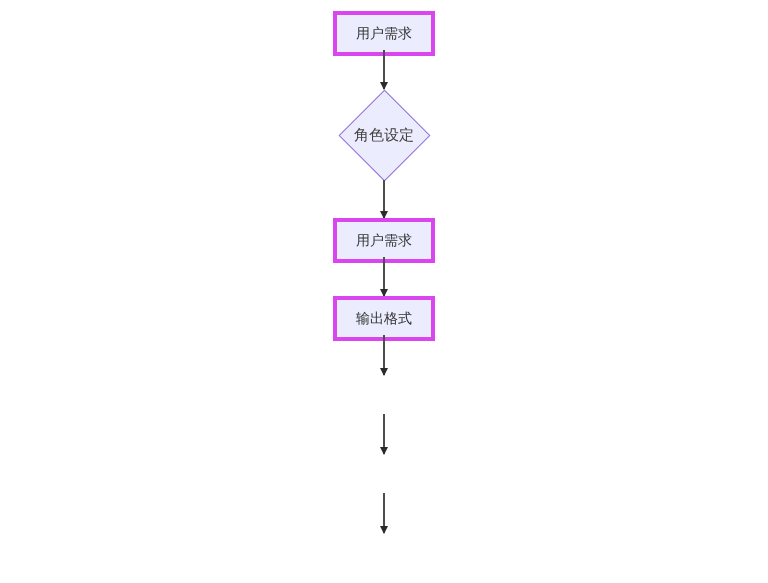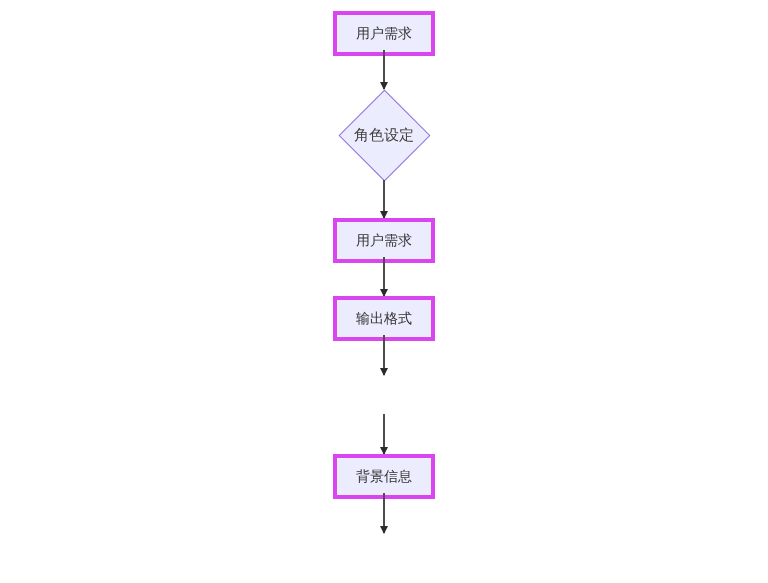--- a/index.html
+++ b/index.html
@@ -106,20 +106,17 @@
 
   <div class="node-rect" style="top: 296px; text-align: right;">
     <span>输出格式</span>
   </div>
 
   <div class="connector" style="top: 335px; height: 40px;"></div>
 
 
   <div class="connector" style="top: 414px; height: 40px;"></div>
 
-  <div class="node-rect" style="top: 454px;">
-    <span>背景信息</span>
-  </div>
 
   <div class="connector" style="top: 493px; height: 40px;"></div>
 
 
 </div>
 
 </body></html>

